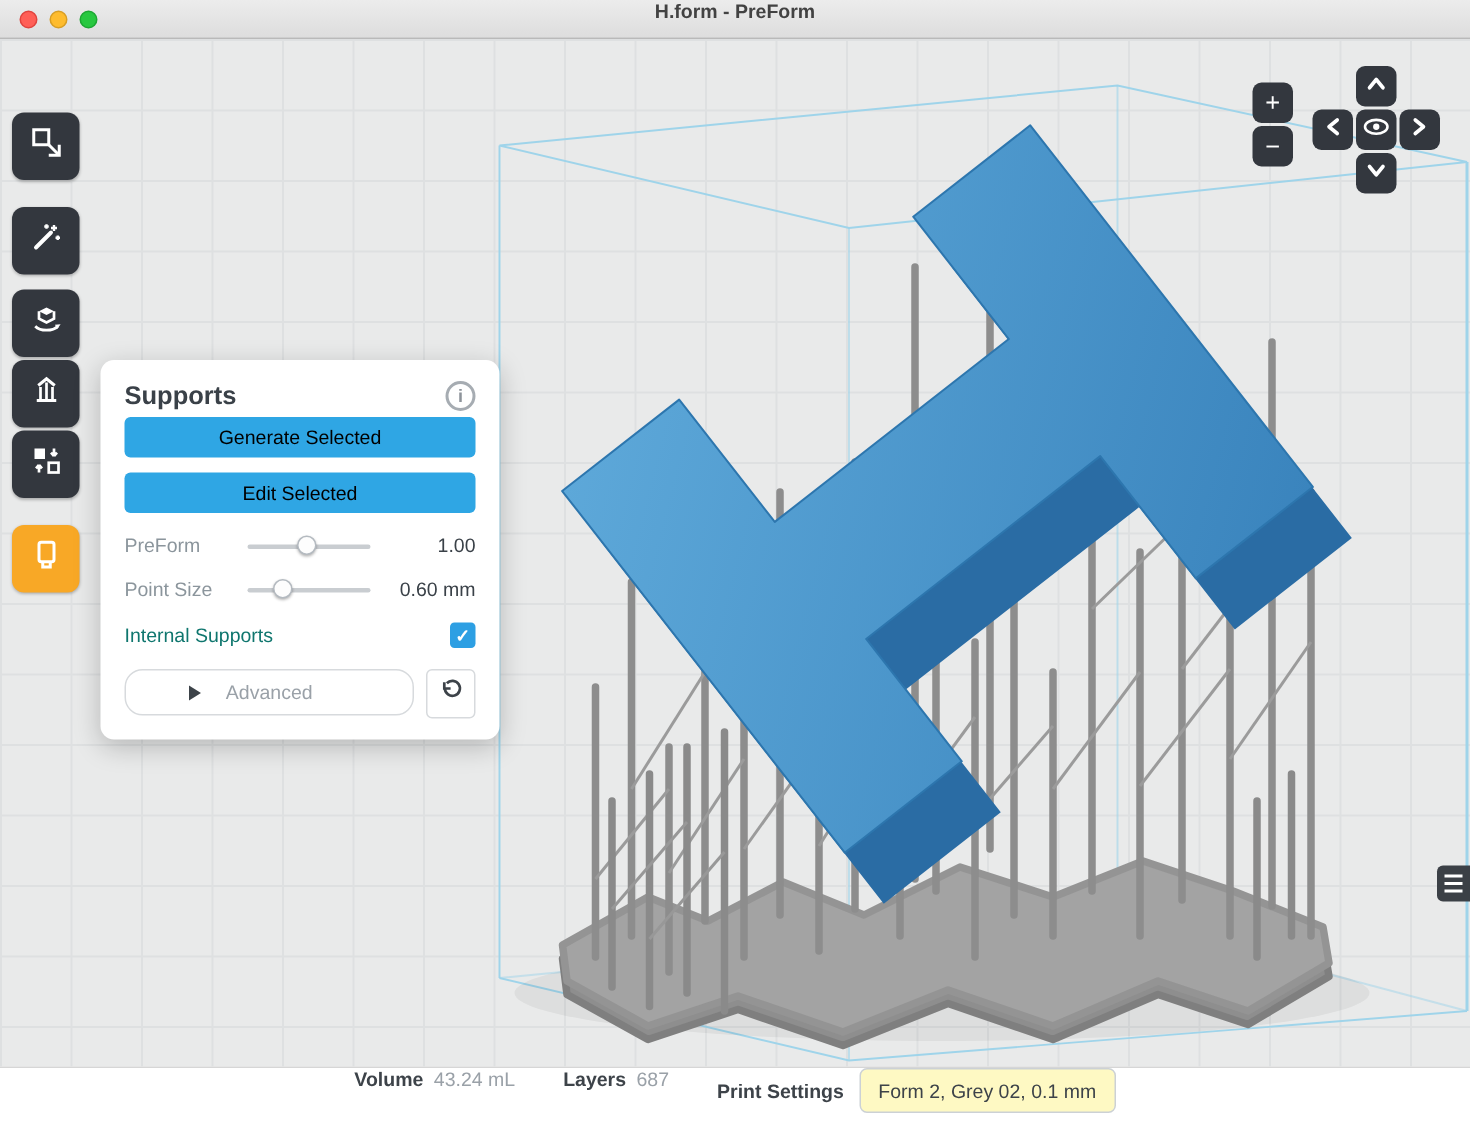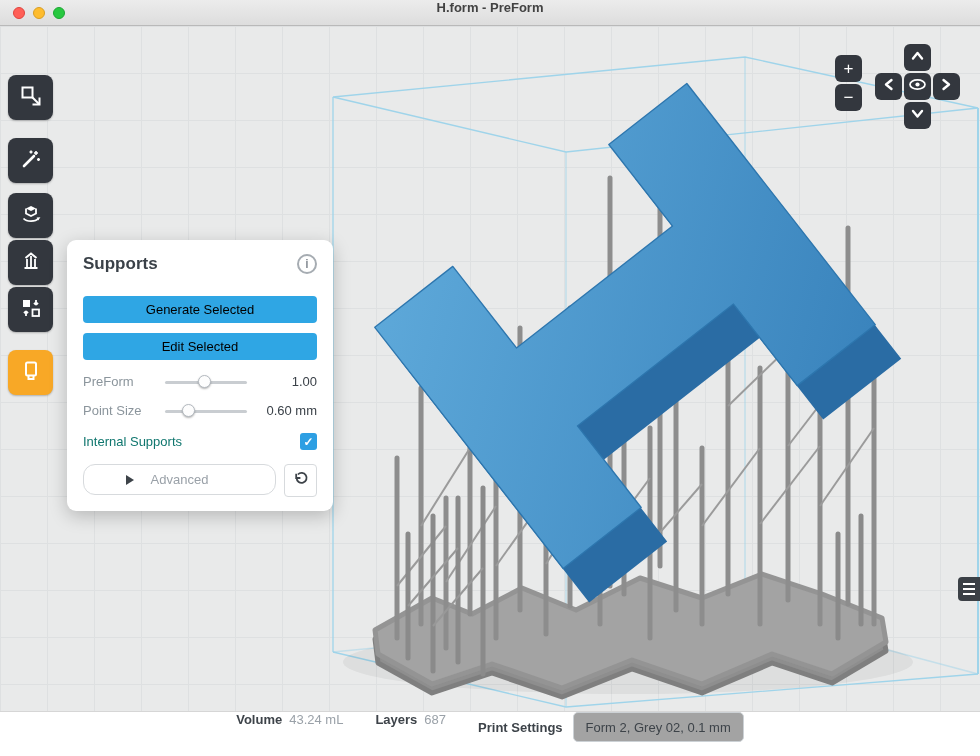--- a/index.html
+++ b/index.html
@@ -38,21 +38,21 @@
     box-shadow:0 1px 2px rgba(0,0,0,.25);z-index:20;cursor:pointer;
   }
   .tool-btn.orange{background:#f8a826;}
   
   .panel{
     position:absolute;left:67px;top:240px;width:266px;z-index:30;
     background:#ffffff;border-radius:9px;
     box-shadow:0 5px 18px rgba(0,0,0,.22);
     padding:14px 16px 14px 16px;box-sizing:border-box;
   }
-  .panel-header{display:flex;align-items:center;justify-content:space-between;margin-bottom:22px;}
+  .panel-header{display:flex;align-items:center;justify-content:space-between;margin-bottom:4px;}
   .panel-title{font-size:17px;font-weight:bold;color:#3a4148;}
   .info-btn{width:20px;height:20px;border-radius:50%;border:2px solid #a6acb2;
     display:flex;align-items:center;justify-content:center;cursor:pointer;box-sizing:border-box;}
   .info-i{font-size:12px;font-weight:bold;color:#8d939a;line-height:1;}
   .blue-btn{
     width:100%;height:27px;border:none;border-radius:4px;background:#2fa6e4;
     color:#000000;font-size:13px;font-family:inherit;cursor:pointer;display:block;
   }
   .blue-btn + .blue-btn{margin-top:10px;}
   .slider-row{display:flex;align-items:center;margin-top:14px;}
@@ -109,21 +109,21 @@
   .sb-group{display:flex;align-items:center;margin:0 16px;}
   .sb-label{font-size:13px;font-weight:bold;color:#3d4349;}
   .sb-value{font-size:13px;color:#9aa1a8;margin-left:7px;}
   .sb-badge{
     min-width:24px;height:20px;border-radius:4px;background:#e9ebec;color:#8d949b;
     font-size:12px;display:flex;align-items:center;justify-content:center;
     margin-left:10px;padding:0 4px;
   }
   .sb-refresh{margin-left:8px;display:flex;align-items:center;cursor:pointer;}
   .sb-select{
-    margin-left:10px;height:28px;border:1px solid #ccd1d5;border-radius:5px;background:#a3a3a3;
+    margin-left:10px;height:28px;border:1px solid #ccd1d5;border-radius:5px;background:#fef9c3;
     display:flex;align-items:center;padding:0 12px;font-size:13px;color:#3d4349;cursor:pointer;
   }
 </style>
 </head>
 <body>
 
 <div class="titlebar">
   <div class="traffic">
     <span class="light red"></span>
     <span class="light yellow"></span>

